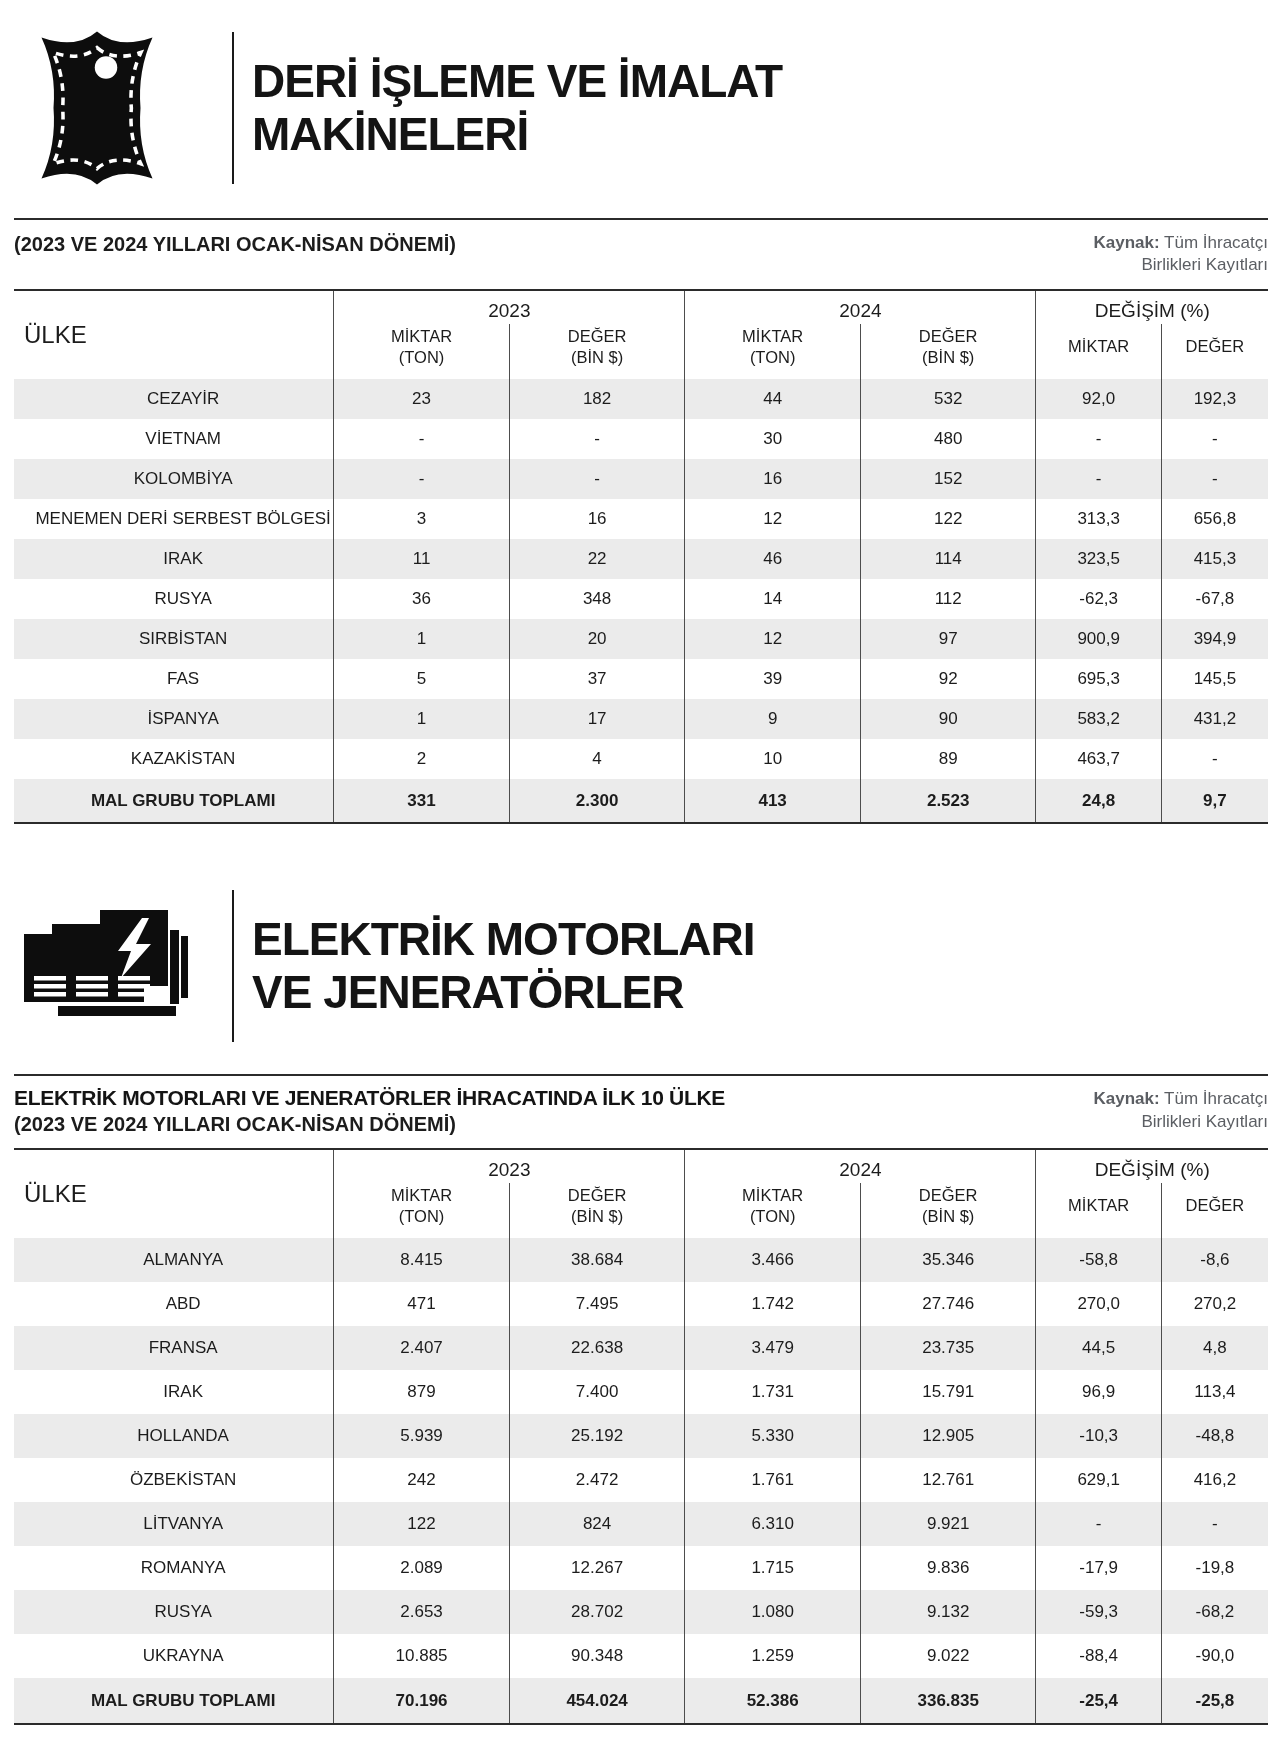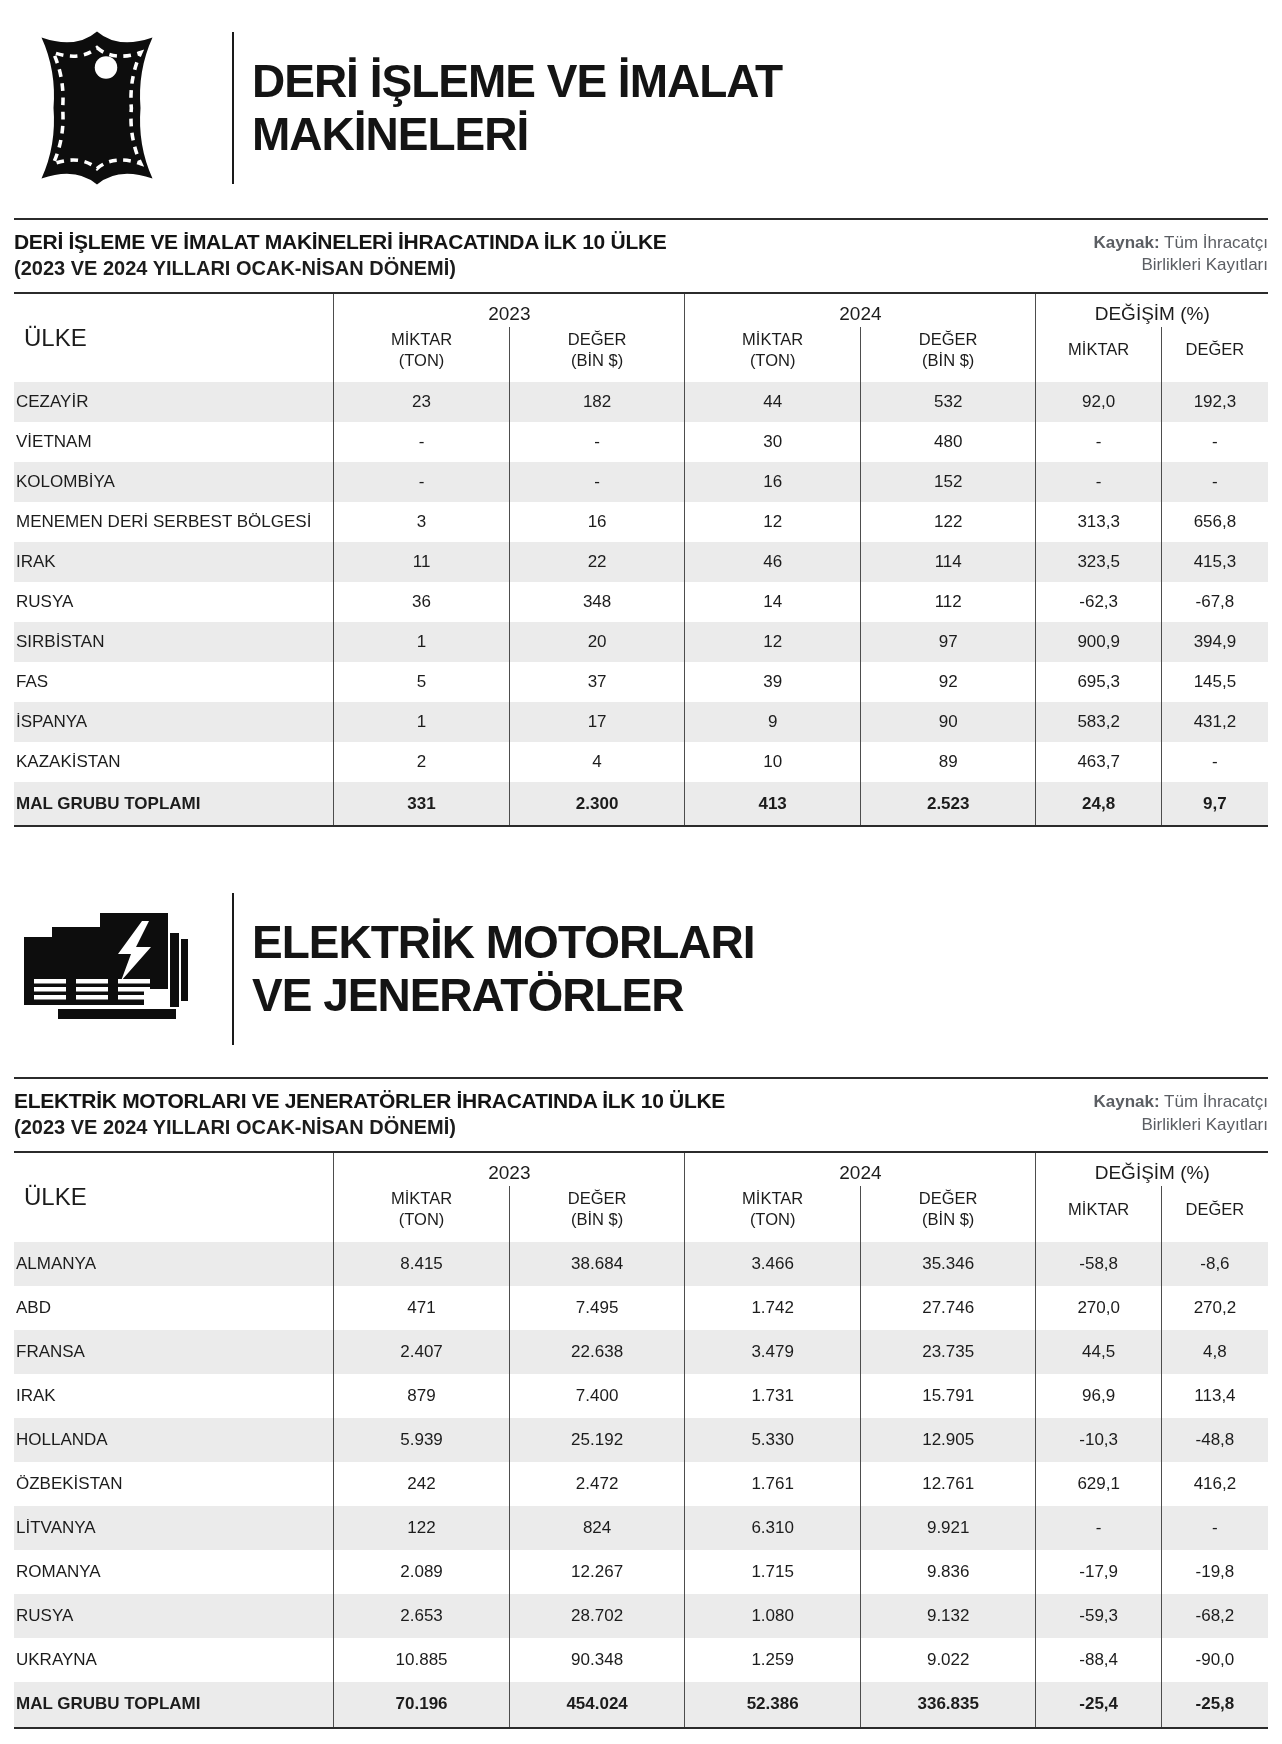--- a/index.html
+++ b/index.html
@@ -43,21 +43,21 @@
     border-top:2px solid #2b2b2b; border-bottom:2px solid #2b2b2b;
   }
   table.stats th, table.stats td { font-weight:400; }
   th.group { font-size:19px; font-weight:700; text-align:center; padding:9px 0 2px 0; }
   th.sub   { font-size:16.5px; font-weight:700; text-align:center; padding:2px 0 12px 0;
              line-height:1.25; white-space:pre-line; }
   th.country-h { font-size:24px; font-weight:700; text-align:left; padding-left:10px; vertical-align:middle; }
   .bl { border-left:1px solid #4d4d4d; }
 
   tbody td { font-size:17px; text-align:center; }
-  tbody td.c-country { text-align:left; padding-left:2px; }
+  tbody td.c-country { text-align:center; padding-left:19px; }
   .t1 tbody td { height:40px; }
   .t2 tbody td { height:44px; }
   tbody tr:nth-child(odd) { background:#ebebeb; }
   tbody tr.total td { font-weight:700; }
   .t1 tbody tr.total td { height:44px; }
   .t2 tbody tr.total td { height:46px; }
 
   .sec2 { margin-top:58px; }
 </style>
 </head>
@@ -78,21 +78,20 @@
       <h1 class="banner-title">
         <span>DERİ İŞLEME VE İMALAT</span><br>
         <span>MAKİNELERİ</span>
       </h1>
     </div>
 
     <div class="block-rule"></div>
 
     <div class="table-title-row">
       <div>
-        <div class="tt-title">DERİ İŞLEME VE İMALAT MAKİNELERİ İHRACATINDA İLK 10 ÜLKE</div>
         <div class="tt-subtitle">(2023 VE 2024 YILLARI OCAK-NİSAN DÖNEMİ)</div>
       </div>
       <div class="tt-source"><b>Kaynak:</b><span> Tüm İhracatçı Birlikleri Kayıtları</span></div>
     </div>
 
     <table class="stats t1">
       <colgroup>
         <col style="width:25.5%">
           <col style="width:14%">
           <col style="width:14%">

